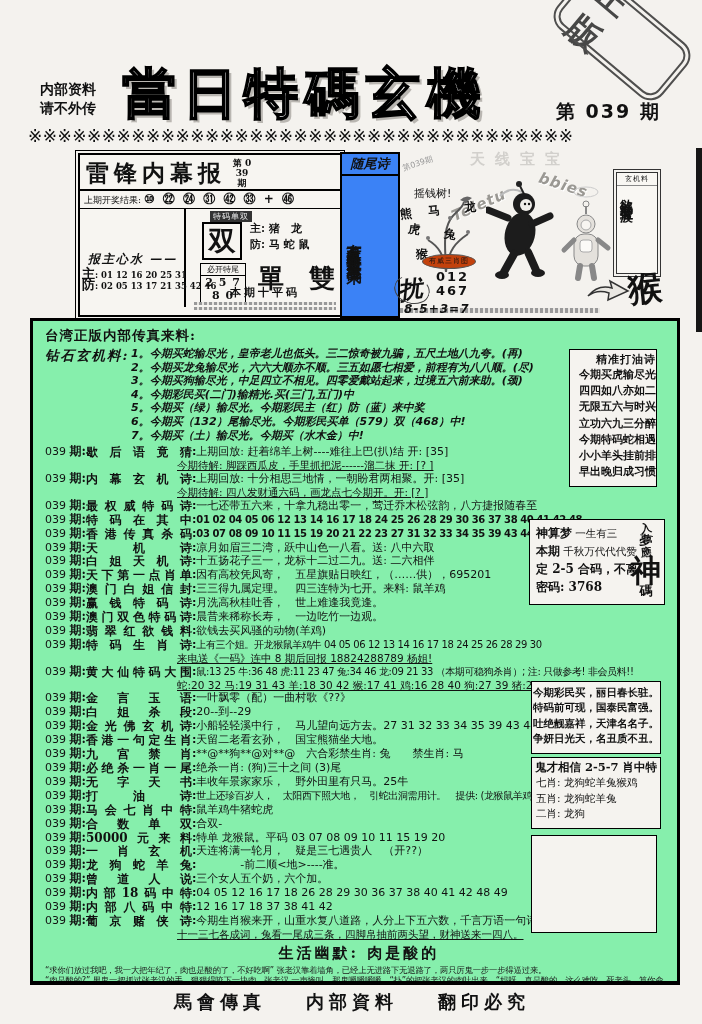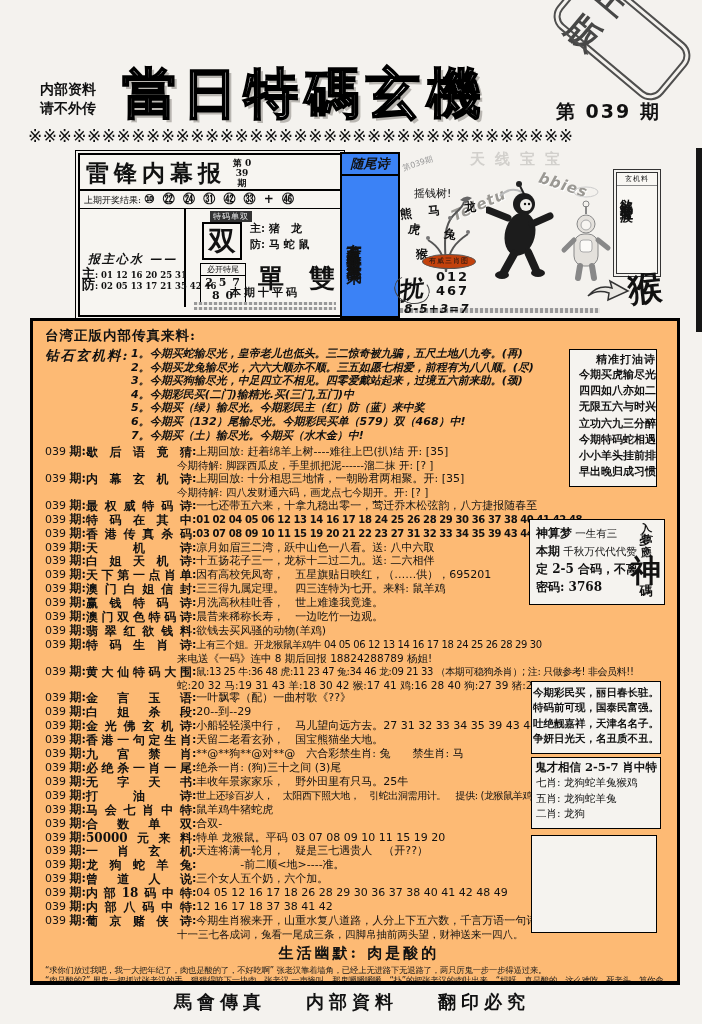--- a/index.html
+++ b/index.html
@@ -88,38 +88,38 @@
         outline-offset:2px;background:#f9f7f3;text-align:center;}
   #bn-head{font-size:7px;border-bottom:1px solid #888;padding:1px 0;letter-spacing:1px;}
   #bn-text{writing-mode:vertical-rl;font-size:13px;font-weight:bold;letter-spacing:2px;margin-top:3px;
         font-family:"DejaVu Serif","Liberation Serif",serif;}
   #bn-monkey{position:absolute;left:14px;top:116px;font-size:34px;font-weight:bold;transform:rotate(-6deg);
         font-family:"DejaVu Serif","Liberation Serif",serif;}
   #bn-arrow{position:absolute;left:-28px;top:126px;}
 
   
   #mainbox{left:30px;top:318px;width:644px;height:660px;border:3px solid #000;border-bottom-width:4px;
-        background:#fdba74;overflow:hidden;}
+        background:#86efac;overflow:hidden;}
   #mb-inner{position:absolute;left:12px;top:6px;right:4px;}
   #mb-intro{font-size:13.5px;font-weight:bold;letter-spacing:1px;font-family:"DejaVu Serif","Liberation Serif",serif;}
   #diamond{position:relative;margin-top:2px;font-style:italic;}
   #diamond-label{position:absolute;left:0;top:0;font-size:13.5px;font-weight:bold;letter-spacing:2px;
         font-family:"DejaVu Serif","Liberation Serif",serif;}
   #diamond-items{margin-left:86px;}
   .ditem{font-size:11px;font-weight:bold;line-height:13.6px;white-space:nowrap;}
   #rows{margin-top:3px;}
   .trow{font-size:11px;line-height:12.9px;white-space:nowrap;}
   .trow .rnum{font-size:11px;}
   .trow .rqi{font-size:12px;font-weight:bold;font-family:"DejaVu Serif","Liberation Serif",serif;}
   .rlabel{display:inline-block;width:106px;text-align:justify;text-align-last:justify;font-weight:bold;
         font-size:12px;font-family:"DejaVu Serif","Liberation Serif",serif;vertical-align:bottom;}
   .rcolon{font-weight:bold;}
   .tight .rcontent{font-size:10px;letter-spacing:-.4px;}
   .nums .rcontent{font-size:10px;letter-spacing:-.4px;font-weight:bold;}
-  .line2{padding-left:132px;white-space:nowrap;}
+  .line2{padding-left:132px;white-space:nowrap;text-decoration:underline;}
   .trow .line2{font-size:10.5px;}
   #story-title{text-align:center;font-size:15px;font-weight:bold;letter-spacing:3px;margin-top:3px;
         font-family:"DejaVu Serif","Liberation Serif",serif;}
   #story{margin-top:2px;width:630px;}
   .sline{font-size:8.4px;line-height:10.2px;letter-spacing:-.2px;color:#1a1a1a;}
 
   
   .rc-box{position:absolute;background:#f5f3ef;border:1.5px solid #000;}
   #rc-youshi{left:536px;top:28px;width:86px;height:136px;text-align:right;}
   #rc-youshi .yt{font-size:11px;font-weight:bold;letter-spacing:1px;border-bottom:0;margin-top:2px;

